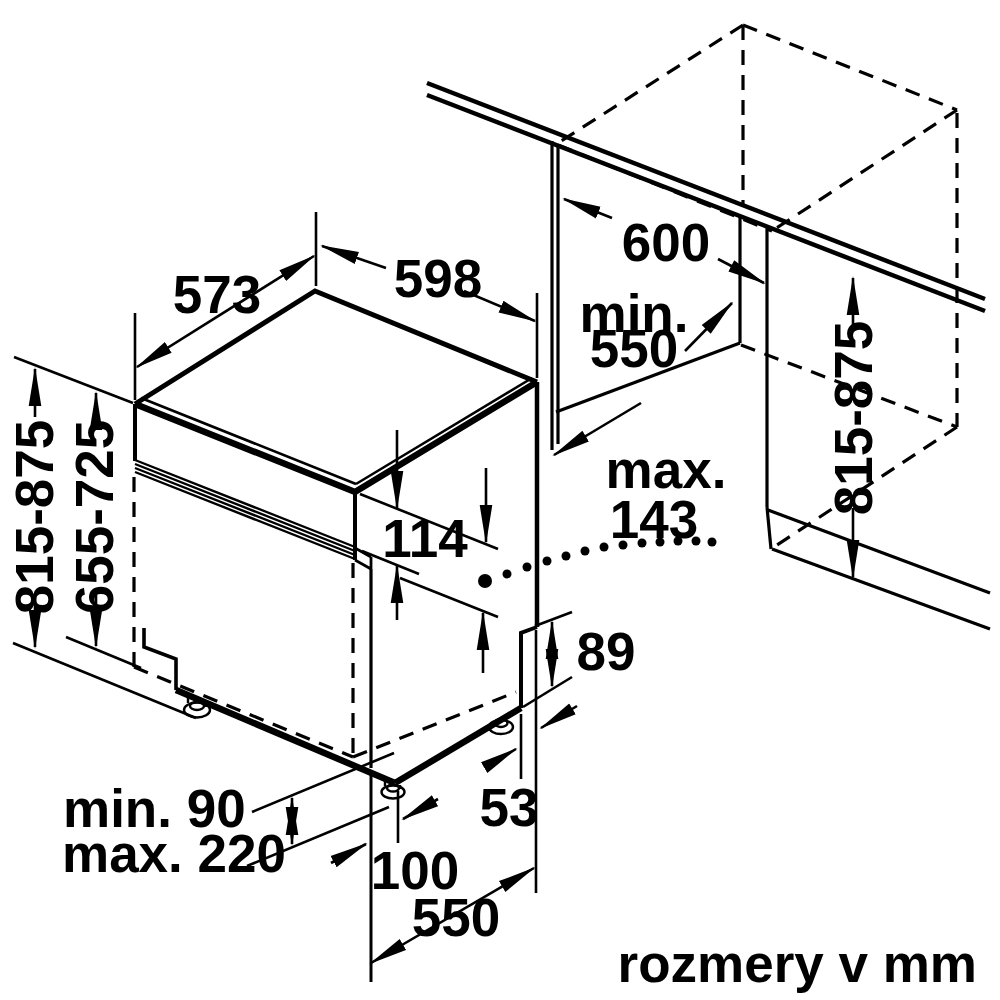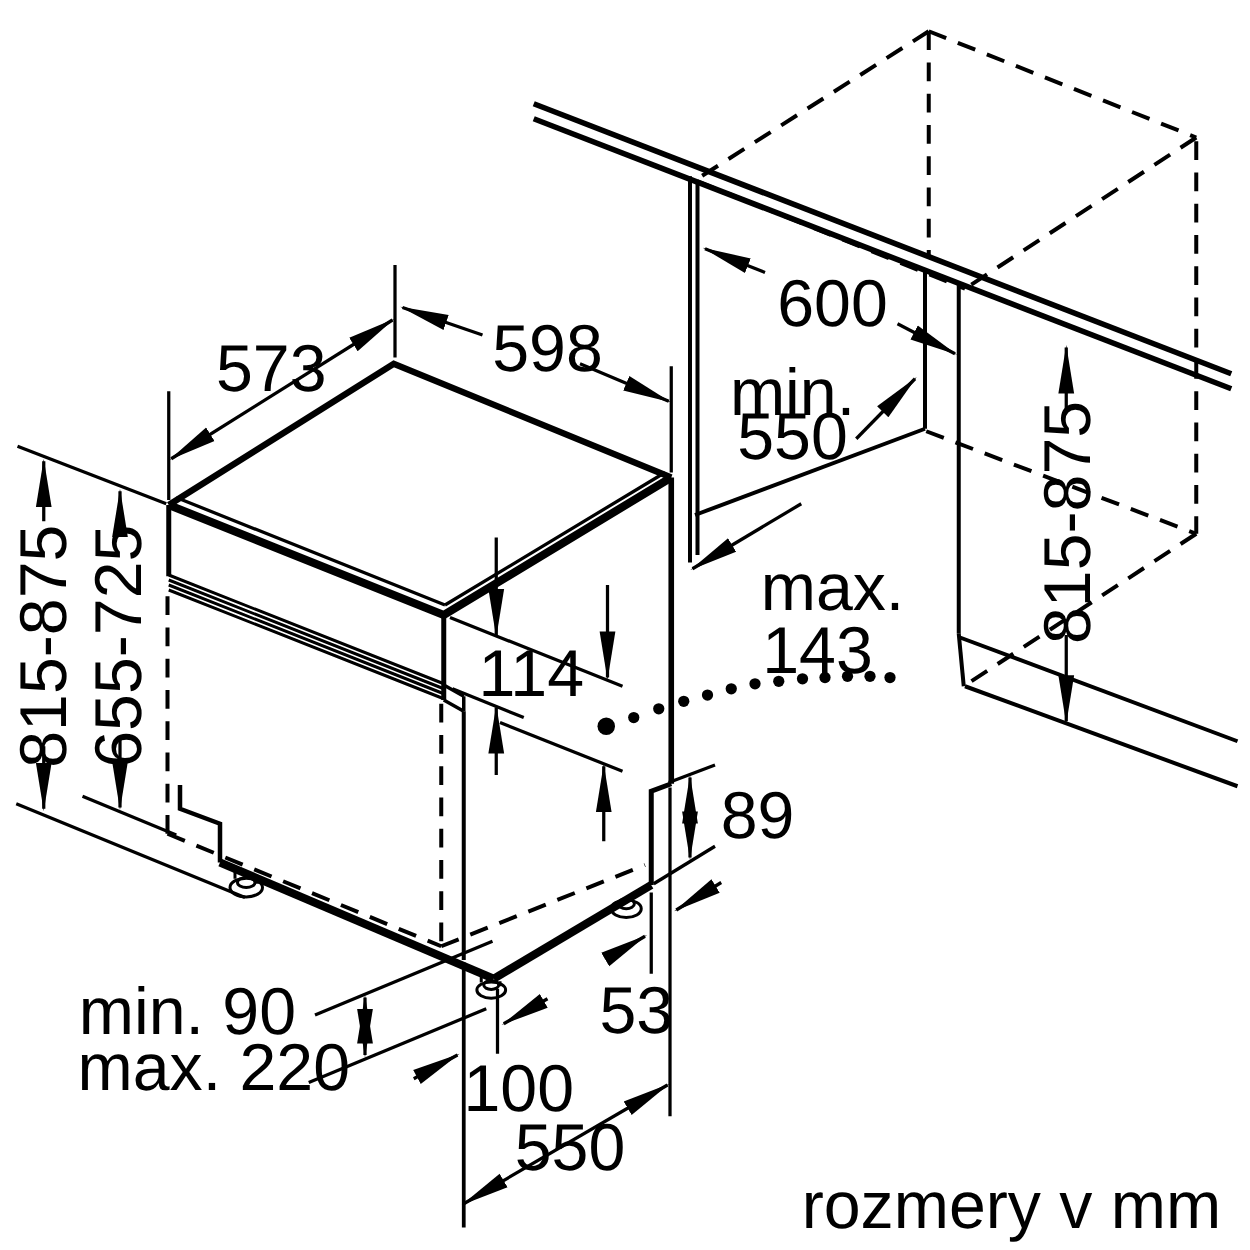--- a/index.html
+++ b/index.html
@@ -1,16 +1,16 @@
 <!DOCTYPE html>
 <html><head>
 <meta charset="utf-8">
 <style>
   html,body{margin:0;padding:0;background:#fff;}
-  #stage{width:1000px;height:1000px;position:relative;background:#fff;}
+  #stage{width:1000px;height:1000px;position:relative;background:#fff;font-weight:bold;}
   svg{position:absolute;left:0;top:0;}
   text{font-family:"Liberation Sans",sans-serif;font-size:53px;fill:#000;}
 </style>
 </head>
 <body>
 
 <div id="stage">
 <svg width="1000" height="1000" viewBox="0 0 1000 1000">
   <defs>
     <marker id="arr" viewBox="0 0 16 6" refX="15.2" refY="3" markerWidth="15" markerHeight="5.6" orient="auto-start-reverse" markerUnits="strokeWidth">

